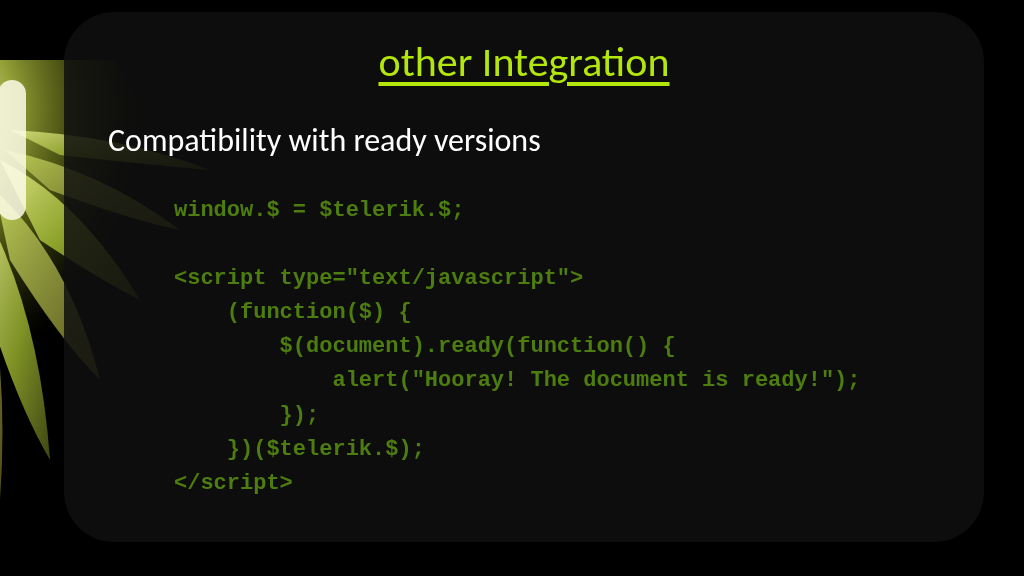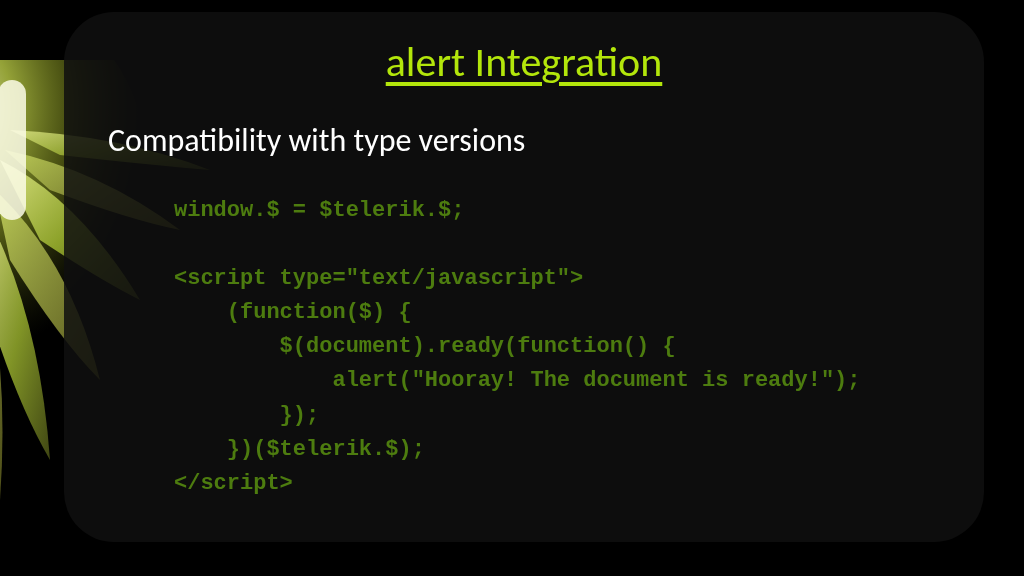--- a/index.html
+++ b/index.html
@@ -86,22 +86,22 @@
   <path d="M 100 100 Q 180 140 240 240 Q 200 220 140 180 Z" fill="url(#leaf1)" opacity="0.85"></path>
   <path d="M 95 130 Q 170 200 200 320 Q 160 280 110 200 Z" fill="url(#leaf2)" opacity="0.85"></path>
   <path d="M 90 160 Q 140 260 150 400 Q 115 340 85 240 Z" fill="url(#leaf1)" opacity="0.8"></path>
   <path d="M 105 90 Q 200 110 280 170 Q 230 160 150 130 Z" fill="url(#leaf2)" opacity="0.8"></path>
   <path d="M 80 190 Q 110 300 100 440 Q 75 370 65 260 Z" fill="url(#leaf2)" opacity="0.75"></path>
   <path d="M 110 70 Q 220 75 310 110 Q 250 105 160 95 Z" fill="url(#leaf1)" opacity="0.75"></path>
   <rect x="98" y="20" width="28" height="140" fill="#fcfce8" opacity="0.85" rx="14"></rect>
 </svg>
 
 <div class="content-panel">
-  <h1 class="slide-title">alert Integration</h1>
-  <div class="subtitle">Compatibility with type versions</div>
+  <h1 class="slide-title">other Integration</h1>
+  <div class="subtitle">Compatibility with ready versions</div>
   <div class="code-block">window.$ = $telerik.$;
 
 &lt;script type="text/javascript"&gt;
     (function($) {
         $(document).ready(function() {
             alert("Hooray! The document is ready!");
         });
     })($telerik.$);
 &lt;/script&gt;</div>
 </div>

